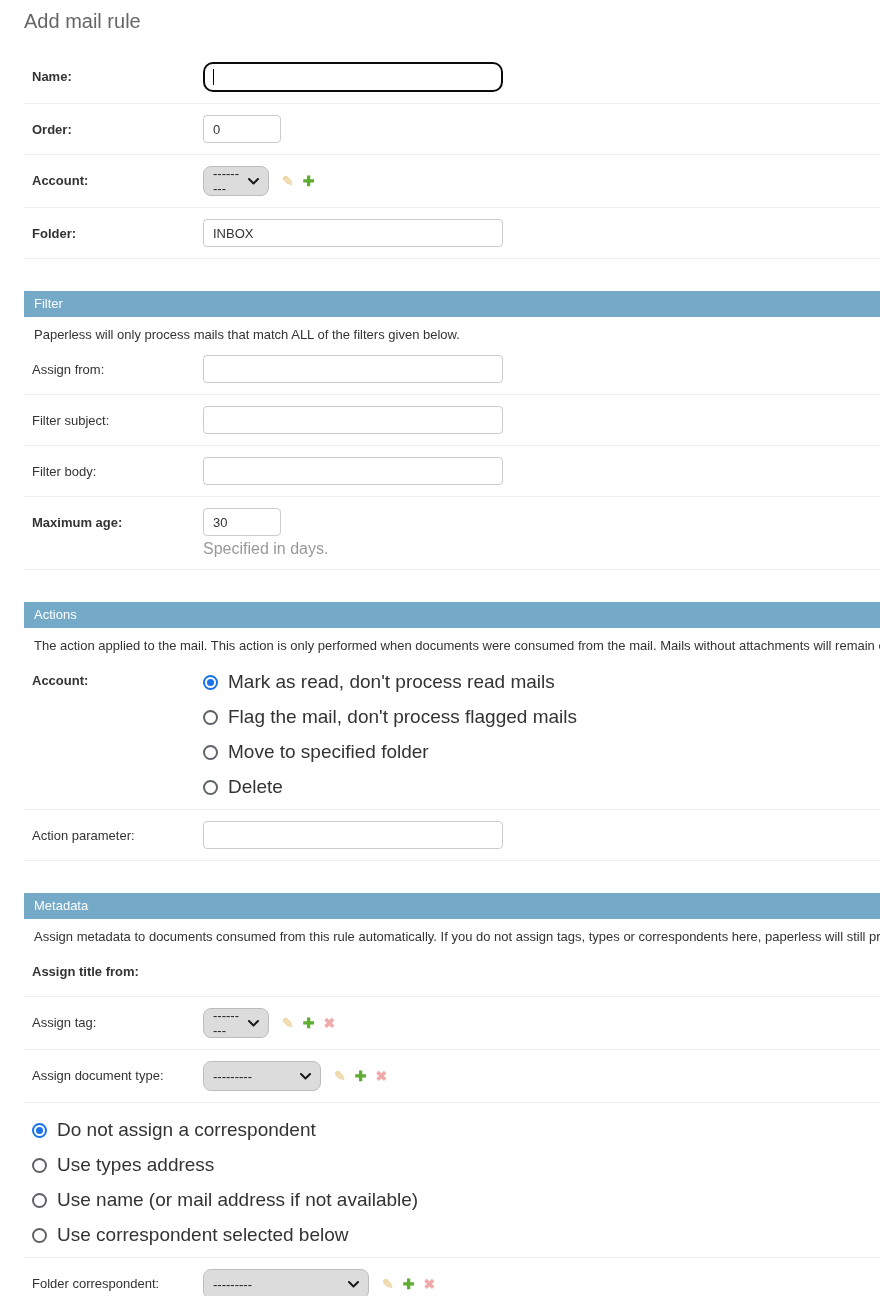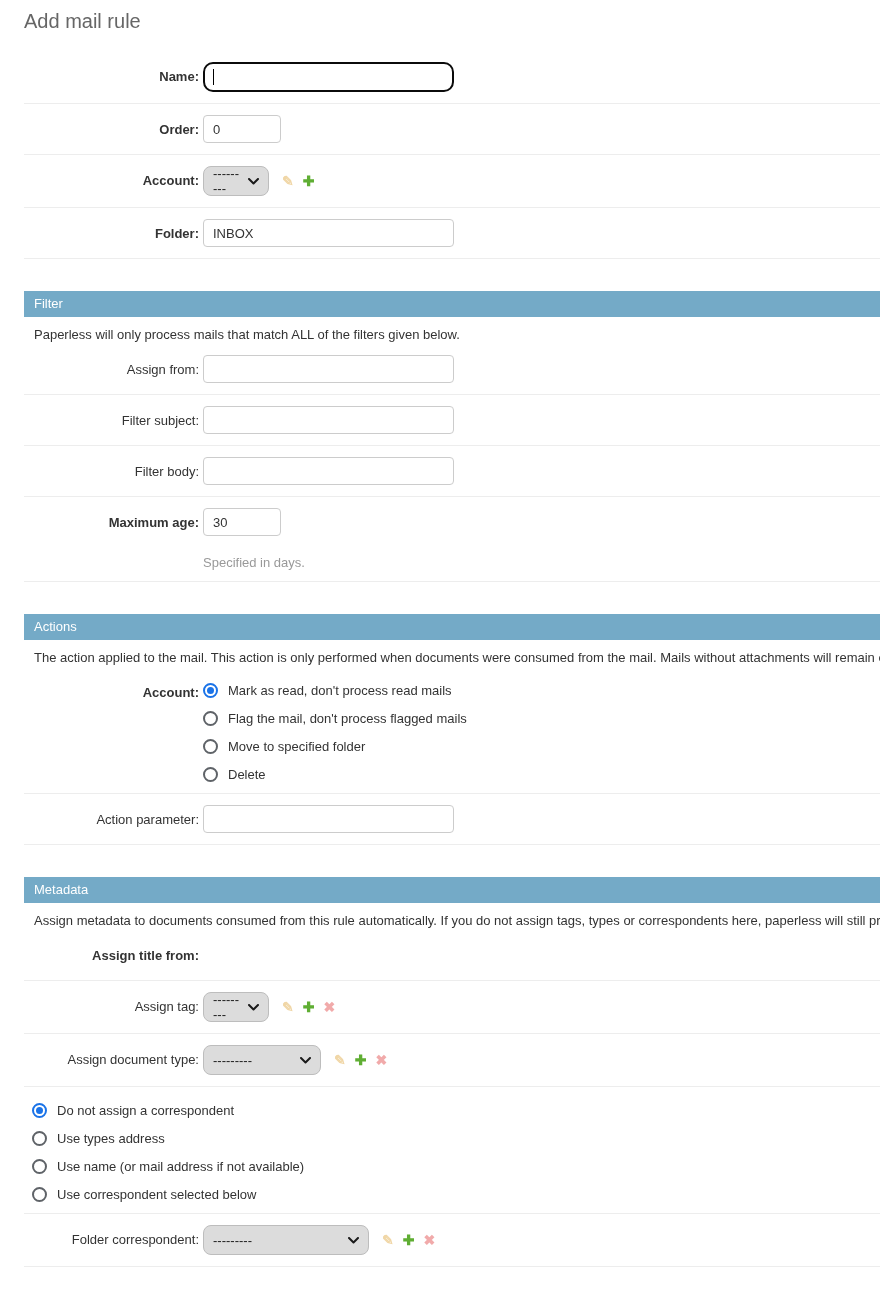--- a/index.html
+++ b/index.html
@@ -22,29 +22,29 @@
   }
 
   .form-row {
     border-bottom: 1px solid #ededed;
     padding: 11px 8px;
     display: flex; align-items: flex-start;
     min-height: 51px;
   }
   .field-label {
     flex: 0 0 171px; width: 171px; font-size: 13px; color: #333;
-    padding-top: 7px; padding-right: 4px; line-height: 16px; text-align: right;
+    padding-top: 7px; padding-right: 4px; line-height: 16px;
   }
   .field-label.required { font-weight: bold; }
 
   .field-content { display: flex; flex-direction: column; }
   .control-line { display: flex; align-items: center; }
 
   .text-input {
-    width: 251px; height: 28px; border: 1px solid #ccc; border-radius: 4px;
+    width: 300px; height: 28px; border: 1px solid #ccc; border-radius: 4px;
     padding: 0 9px; font-size: 13px; color: #333; background: #fff;
     font-family: "Liberation Sans", sans-serif; outline: none;
   }
   .text-input.small { width: 78px; }
   .input-focus-wrap { position: relative; display: inline-block; }
   .input-focus-wrap .text-input {
     border: 2px solid #0b0b0b; border-radius: 10px; height: 30px;
   }
   .caret { position: absolute; left: 10px; top: 7px; width: 1px; height: 16px; background: #000; }
 
@@ -58,33 +58,33 @@
   .select.w-lg { width: 166px; }
   .select .chev { display: inline-flex; margin-left: 8px; }
 
   .rel-icons { display: inline-flex; align-items: center; gap: 9px; margin-left: 13px; }
   .icon-glyph { font-size: 14px; line-height: 14px; cursor: pointer; font-weight: bold; }
   .icon-edit { color: #e4b55e; opacity: 0.55; }
   .icon-add { color: #5fae33; }
   .icon-delete { color: #ef9c9c; opacity: 0.85; }
 
   .radio-list { display: flex; flex-direction: column; gap: 13px; padding-top: 5px; }
-  .radio-option { display: flex; align-items: center; gap: 10px; font-size: 13px; color: #333; cursor: default; }
+  .radio-option { display: flex; align-items: center; gap: 10px; font-size: 19px; color: #333; cursor: default; }
   .radio {
     width: 15px; height: 15px; border-radius: 50%;
     border: 2px solid #5f6368; position: relative; flex: 0 0 15px; background: #fff;
   }
   .radio.checked { border-color: #1a73e8; }
   .radio.checked::after {
     content: ""; position: absolute; left: 2px; top: 2px; right: 2px; bottom: 2px;
     background: #1a73e8; border-radius: 50%;
   }
 
   .field-help {
-    font-size: 13px; color: #999; margin-top: 19px; white-space: nowrap; overflow: hidden;
+    font-size: 16px; color: #999; margin-top: 4px; white-space: nowrap; overflow: hidden;
   }
 </style>
 </head>
 <body>
 
 <div class="content">
 
   <h1 class="page-title">Add mail rule</h1>
 
   <div class="module">

